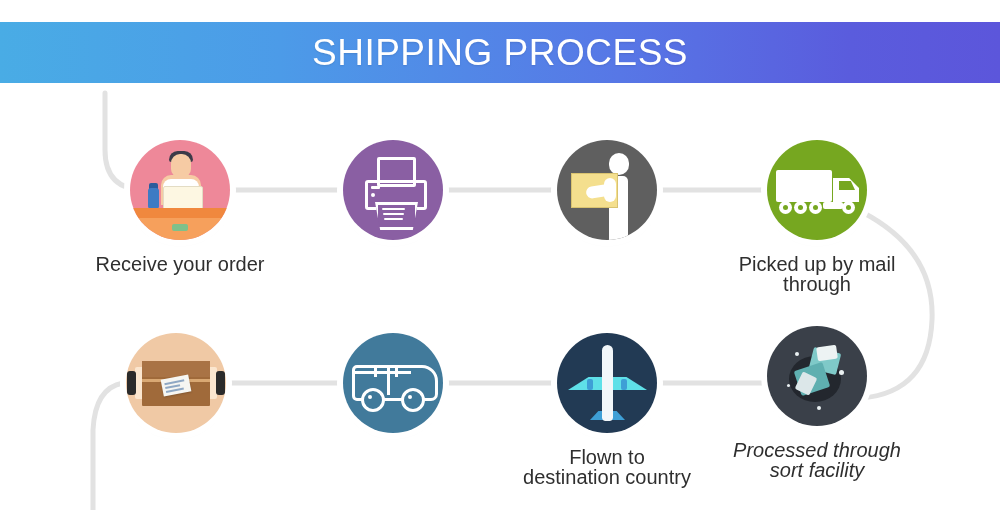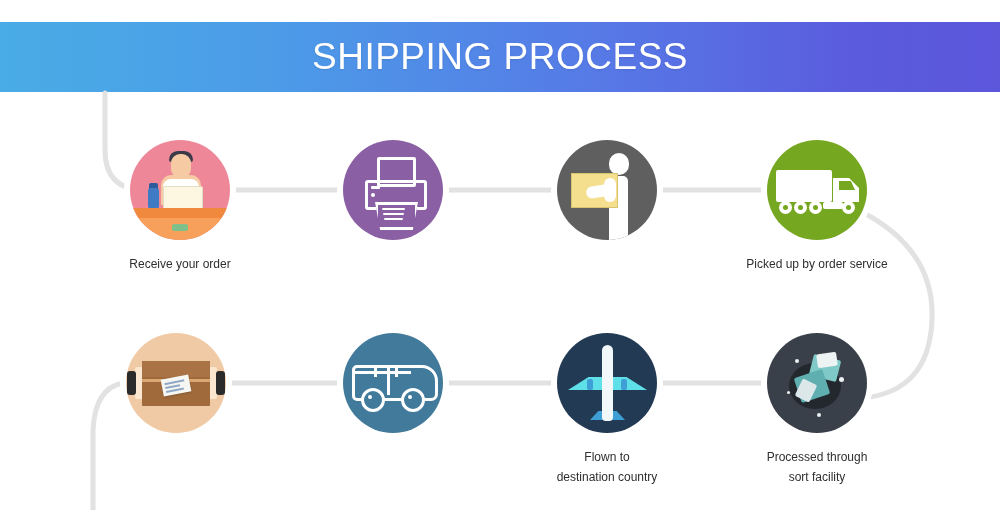--- a/index.html
+++ b/index.html
@@ -15,21 +15,21 @@
     font-family: "Liberation Sans", sans-serif;
     color: #333333;
   }
 
   
   .banner {
     position: absolute;
     left: 0;
     top: 22px;
     width: 1000px;
-    height: 70px;
+    height: 61px;
     background: linear-gradient(90deg, #49ACE5 0%, #4C9BE8 28%, #5777E6 62%, #5A5CDD 85%, #5C56DB 100%);
     display: flex;
     align-items: center;
     justify-content: center;
   }
   .banner-title {
     color: #ffffff;
     font-size: 37px;
     letter-spacing: 0.5px;
     font-weight: 400;
@@ -57,21 +57,21 @@
     width: 100px;
     height: 100px;
     border-radius: 50%;
     margin: 0 auto;
     position: relative;
     overflow: hidden;
     box-shadow: 0 0 0 6px #ffffff, 0 2px 5px rgba(0,0,0,0.16);
   }
   .label {
     margin-top: 14px;
-    font-size: 12px;
+    font-size: 20px;
     line-height: 20px;
     color: #2f2f2f;
     white-space: pre-line;
   }
 
   
   .ic-desk { background: #EE8899; }
   .ic-desk .head {
     position: absolute; left: 41px; top: 14px; width: 20px; height: 23px;
     background: #F6CBA4; border-radius: 9px 9px 8px 8px;
@@ -390,21 +390,21 @@
   <div class="circle ic-truck">
     <div class="trailer"></div>
     <div class="cab"></div>
     <div class="cab-win"></div>
     <div class="skirt"></div>
     <div class="wheel w1"></div>
     <div class="wheel w2"></div>
     <div class="wheel w3"></div>
     <div class="wheel w4"></div>
   </div>
-  <div class="label">Picked up by order service</div>
+  <div class="label">Picked up by mail through</div>
 </div>
 
 <div class="step" style="left:81px; top:333px;">
   <div class="circle ic-box">
     <div class="glow-l"></div>
     <div class="glow-r"></div>
     <div class="carton"></div>
     <div class="carton-top"></div>
     <div class="seam"></div>
     <div class="labelpaper">
@@ -434,21 +434,21 @@
     <div class="wing"></div>
     <div class="eng e1"></div>
     <div class="eng e2"></div>
     <div class="tail"></div>
     <div class="fuselage"></div>
   </div>
   <div class="label">Flown to
 destination country</div>
 </div>
 
-<div class="step" style="left:722px; top:333px;">
+<div class="step" style="left:722px; top:326px;font-style:italic;">
   <div class="circle ic-sort">
     <div class="hole"></div>
     <div class="mail2"></div>
     <div class="mail1"></div>
     <div class="mail3"></div>
     <div class="mail4"></div>
     <div class="spark s1"></div>
     <div class="spark s2"></div>
     <div class="spark s3"></div>
     <div class="spark s4"></div>

